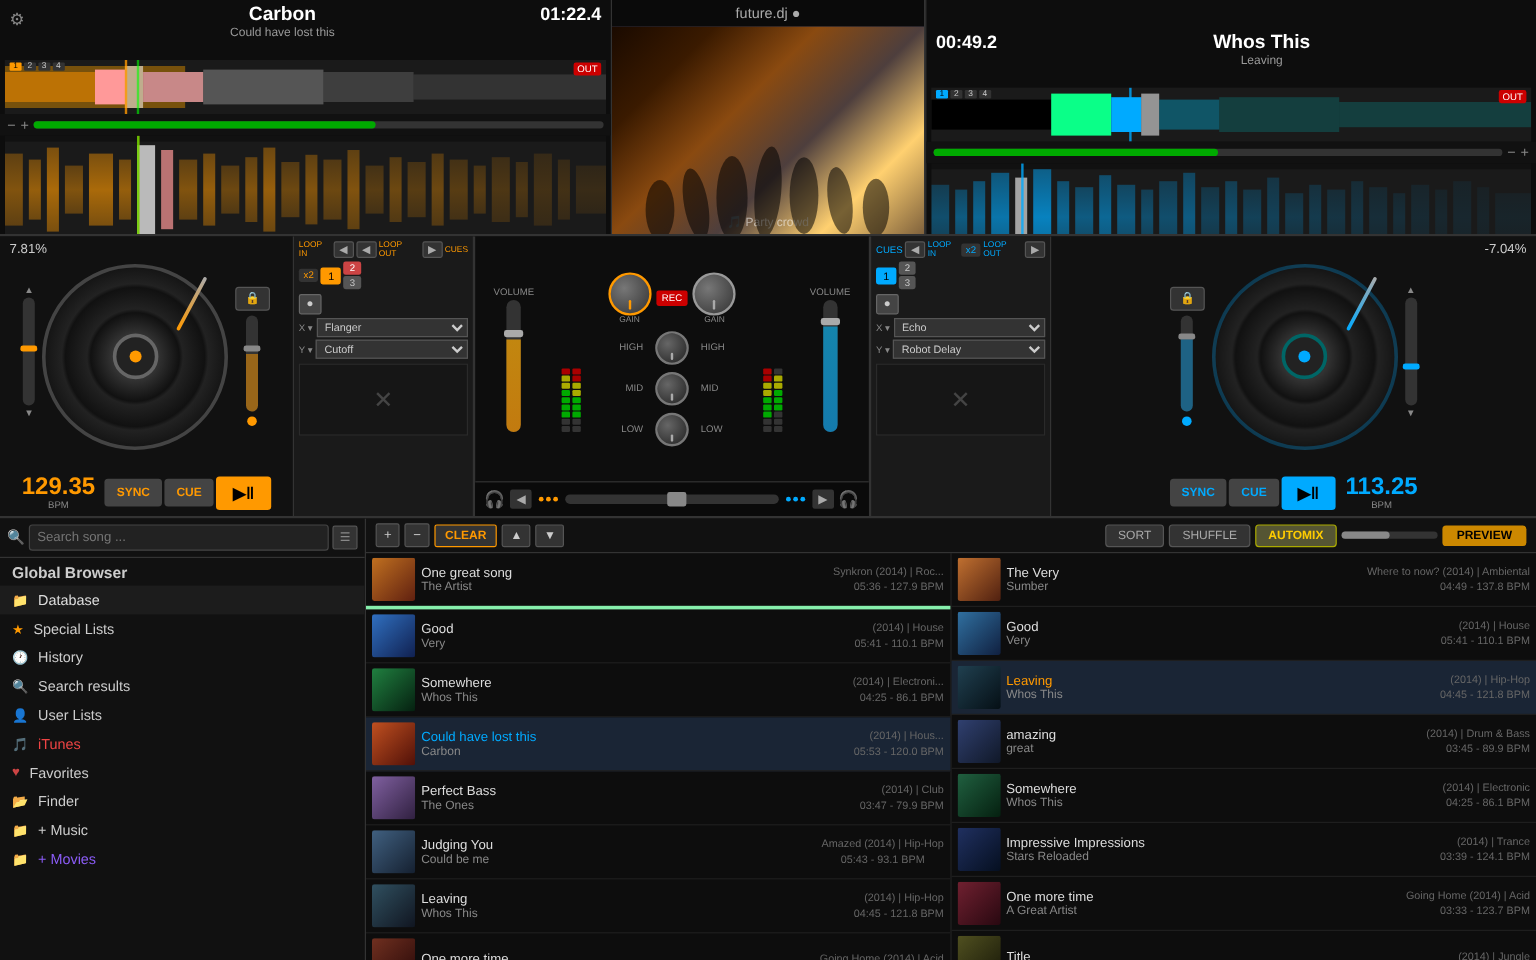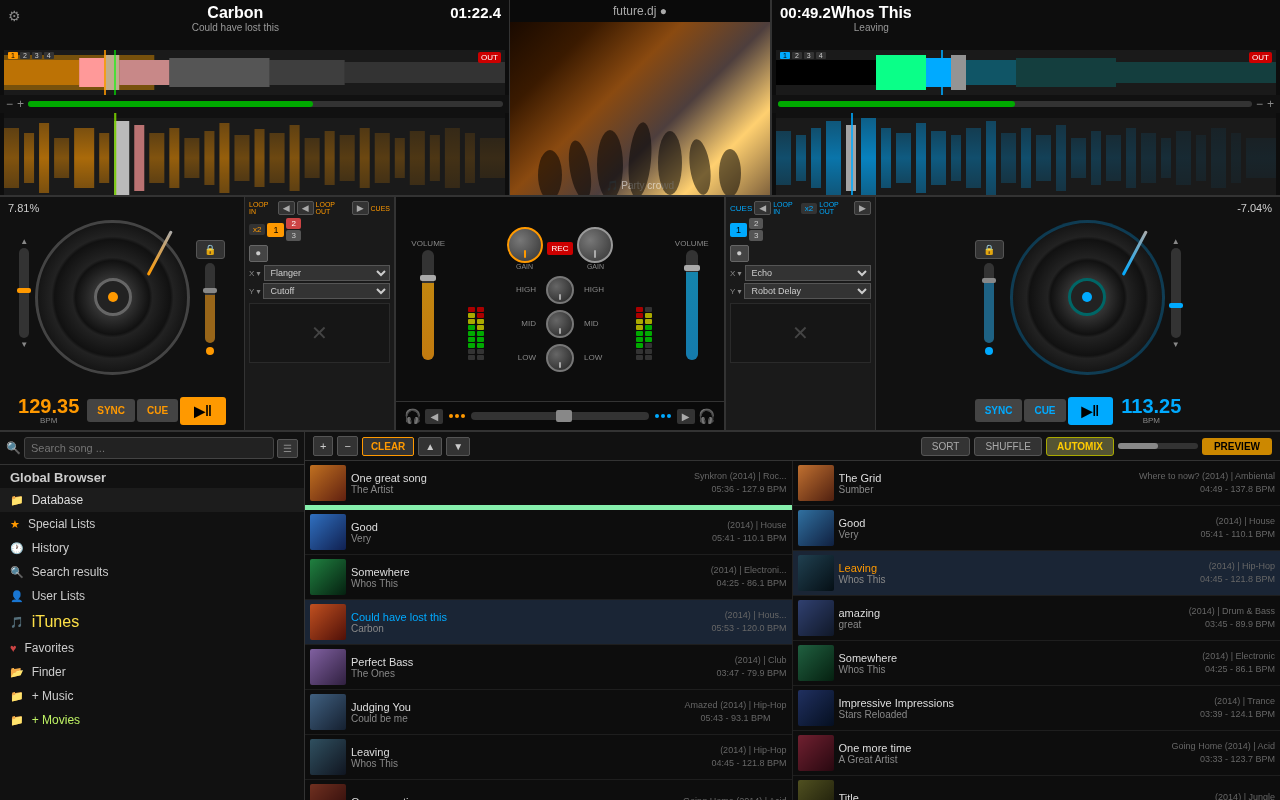--- a/index.html
+++ b/index.html
@@ -119,21 +119,21 @@
           <ellipse cx="100" cy="120" rx="13" ry="35" fill="#00000088"></ellipse>
           <ellipse cx="130" cy="115" rx="11" ry="38" fill="#00000088" transform="rotate(5,130,115)"></ellipse>
           <ellipse cx="160" cy="118" rx="12" ry="32" fill="#00000088"></ellipse>
           <ellipse cx="190" cy="122" rx="10" ry="28" fill="#00000088" transform="rotate(-8,190,122)"></ellipse>
           <ellipse cx="220" cy="128" rx="11" ry="24" fill="#00000088"></ellipse>
         </svg>
       </div>
     </div>
 
     <div style="flex:1; display:flex; flex-direction:column; border-left:1px solid #333;">
-      <div style="display:flex; justify-content:flex-start; align-items:flex-start; padding:4px 8px; height:50px;">
+      <div style="display:flex; justify-content:space-between; align-items:flex-start; padding:4px 8px; height:50px;margin-top:23px;">
         <div style="font-size:15px; color:#fff; font-weight:bold;">00:49.2</div>
         <div style="text-align:center;">
           <div style="font-size:16px; color:#fff; font-weight:bold;">Whos This</div>
           <div style="font-size:10px; color:#999;">Leaving</div>
         </div>
         <div style="color:#888; font-size:14px; cursor:pointer; margin-top:4px;"></div>
       </div>
 
       <div style="height:45px; background:#1a1a1a; margin:0 4px; position:relative; overflow:hidden;">
         <div style="position:absolute; top:0; left:0; width:100%; height:100%;">
@@ -536,37 +536,37 @@
       <div style="display:flex; align-items:center; gap:8px; padding:5px 10px; cursor:pointer;">
         <span style="color:#888;">🔍</span>
         <span style="color:#ccc; font-size:12px;">Search results</span>
       </div>
       <div style="display:flex; align-items:center; gap:8px; padding:5px 10px; cursor:pointer;">
         <span style="color:#888;">👤</span>
         <span style="color:#ccc; font-size:12px;">User Lists</span>
       </div>
       <div style="display:flex; align-items:center; gap:8px; padding:5px 10px; cursor:pointer;">
         <span style="color:#888;">🎵</span>
-        <span style="color:#fde047; font-size:16px;">iTunes</span>
+        <span style="color:#ef4444; font-size:12px;">iTunes</span>
       </div>
       <div style="display:flex; align-items:center; gap:8px; padding:5px 10px; cursor:pointer;">
         <span style="color:#c44;">♥</span>
         <span style="color:#ccc; font-size:12px;">Favorites</span>
       </div>
       <div style="display:flex; align-items:center; gap:8px; padding:5px 10px; cursor:pointer;">
         <span style="color:#c8820a;">📂</span>
         <span style="color:#ccc; font-size:12px;">Finder</span>
       </div>
       <div style="display:flex; align-items:center; gap:8px; padding:5px 10px; cursor:pointer;">
         <span style="color:#c8820a;">📁</span>
         <span style="color:#ccc; font-size:12px;">+ Music</span>
       </div>
       <div style="display:flex; align-items:center; gap:8px; padding:5px 10px; cursor:pointer;">
         <span style="color:#c8820a;">📁</span>
-        <span style="color:#bef264; font-size:12px;">+ Movies</span>
+        <span style="color:#8b5cf6; font-size:12px;">+ Movies</span>
       </div>
     </div>
 
     <div style="flex:1; display:flex; flex-direction:column; overflow:hidden;">
 
       <div style="display:flex; align-items:center; gap:4px; padding:4px 8px; background:#111; border-bottom:1px solid #333;">
         <button style="background:#333; color:#ccc; border:1px solid #555; padding:3px 6px; cursor:pointer; font-size:11px; border-radius:2px;">+</button>
         <button style="background:#333; color:#ccc; border:1px solid #555; padding:3px 6px; cursor:pointer; font-size:11px; border-radius:2px;">−</button>
         <button style="background:#333; color:#f90; border:1px solid #f90; padding:3px 8px; cursor:pointer; font-size:10px; border-radius:2px; font-weight:bold;">CLEAR</button>
         <button style="background:#333; color:#ccc; border:1px solid #555; padding:3px 6px; cursor:pointer; font-size:10px; border-radius:2px;">▲</button>
@@ -578,21 +578,21 @@
         <div style="width:80px; height:6px; background:#333; border-radius:3px; cursor:pointer;">
           <div style="width:50%; height:100%; background:#888; border-radius:3px;"></div>
         </div>
         <button style="background:#c80; color:#000; border:none; padding:3px 12px; cursor:pointer; font-size:10px; border-radius:3px; font-weight:bold;">PREVIEW</button>
       </div>
 
       <div style="display:grid; grid-template-columns:1fr 1fr; flex:1; overflow-y:auto;">
 
         <div style="border-right:1px solid #222;">
 
-          <div style="display:flex; align-items:center; gap:5px; padding:4px 5px; border-bottom:5px solid #86efac; cursor:pointer;">
+          <div style="display:flex; align-items:center; gap:5px; padding:4px 5px; border-bottom:3px solid #86efac; cursor:pointer;">
             <div style="width:36px; height:36px; background:#a05010; border-radius:2px; flex-shrink:0; overflow:hidden;">
               <div style="width:100%; height:100%; background:linear-gradient(135deg,#c07020,#602010);"></div>
             </div>
             <div style="flex:1; min-width:0;">
               <div style="color:#ddd; font-size:11px; white-space:nowrap; overflow:hidden; text-overflow:ellipsis;">One great song</div>
               <div style="color:#888; font-size:10px;">The Artist</div>
             </div>
             <div style="font-size:9px; color:#666; text-align:right; flex-shrink:0; line-height:1.5;">
               <div>Synkron (2014) | Roc...</div>
               <div>05:36 - 127.9 BPM</div>
@@ -698,21 +698,21 @@
           </div>
         </div>
 
         <div>
 
           <div style="display:flex; align-items:center; gap:5px; padding:4px 5px; border-bottom:1px solid #1e1e1e; cursor:pointer;">
             <div style="width:36px; height:36px; background:#a05020; border-radius:2px; flex-shrink:0; overflow:hidden;">
               <div style="width:100%; height:100%; background:linear-gradient(135deg,#c07030,#502010);"></div>
             </div>
             <div style="flex:1; min-width:0;">
-              <div style="color:#ddd; font-size:11px; white-space:nowrap; overflow:hidden; text-overflow:ellipsis;">The Grid</div>
+              <div style="color:#ddd; font-size:11px; white-space:nowrap; overflow:hidden; text-overflow:ellipsis;">The Very</div>
               <div style="color:#888; font-size:10px;">Sumber</div>
             </div>
             <div style="font-size:9px; color:#666; text-align:right; flex-shrink:0; line-height:1.5;">
               <div>Where to now? (2014) | Ambiental</div>
               <div>04:49 - 137.8 BPM</div>
             </div>
           </div>
 
           <div style="display:flex; align-items:center; gap:5px; padding:4px 5px; border-bottom:1px solid #1e1e1e; cursor:pointer;">
             <div style="width:36px; height:36px; background:#205080; border-radius:2px; flex-shrink:0; overflow:hidden;">

